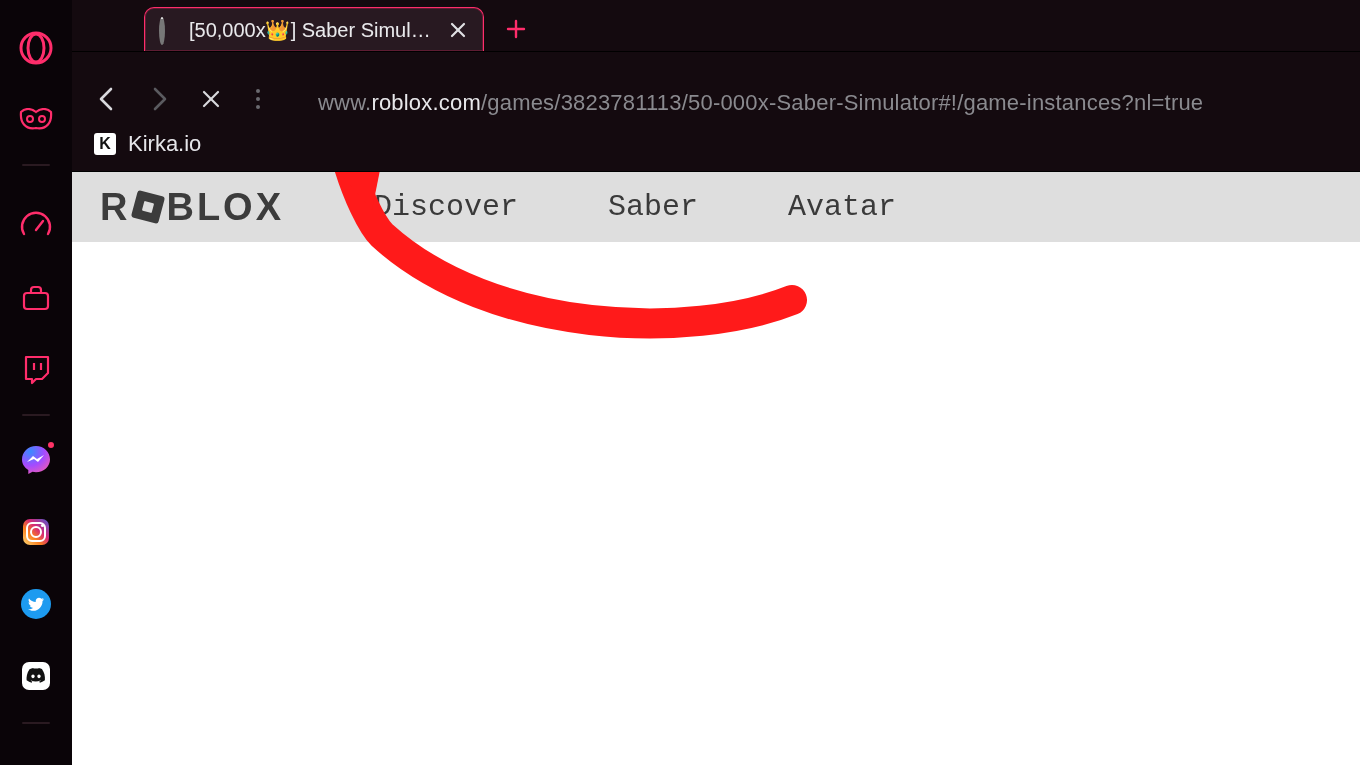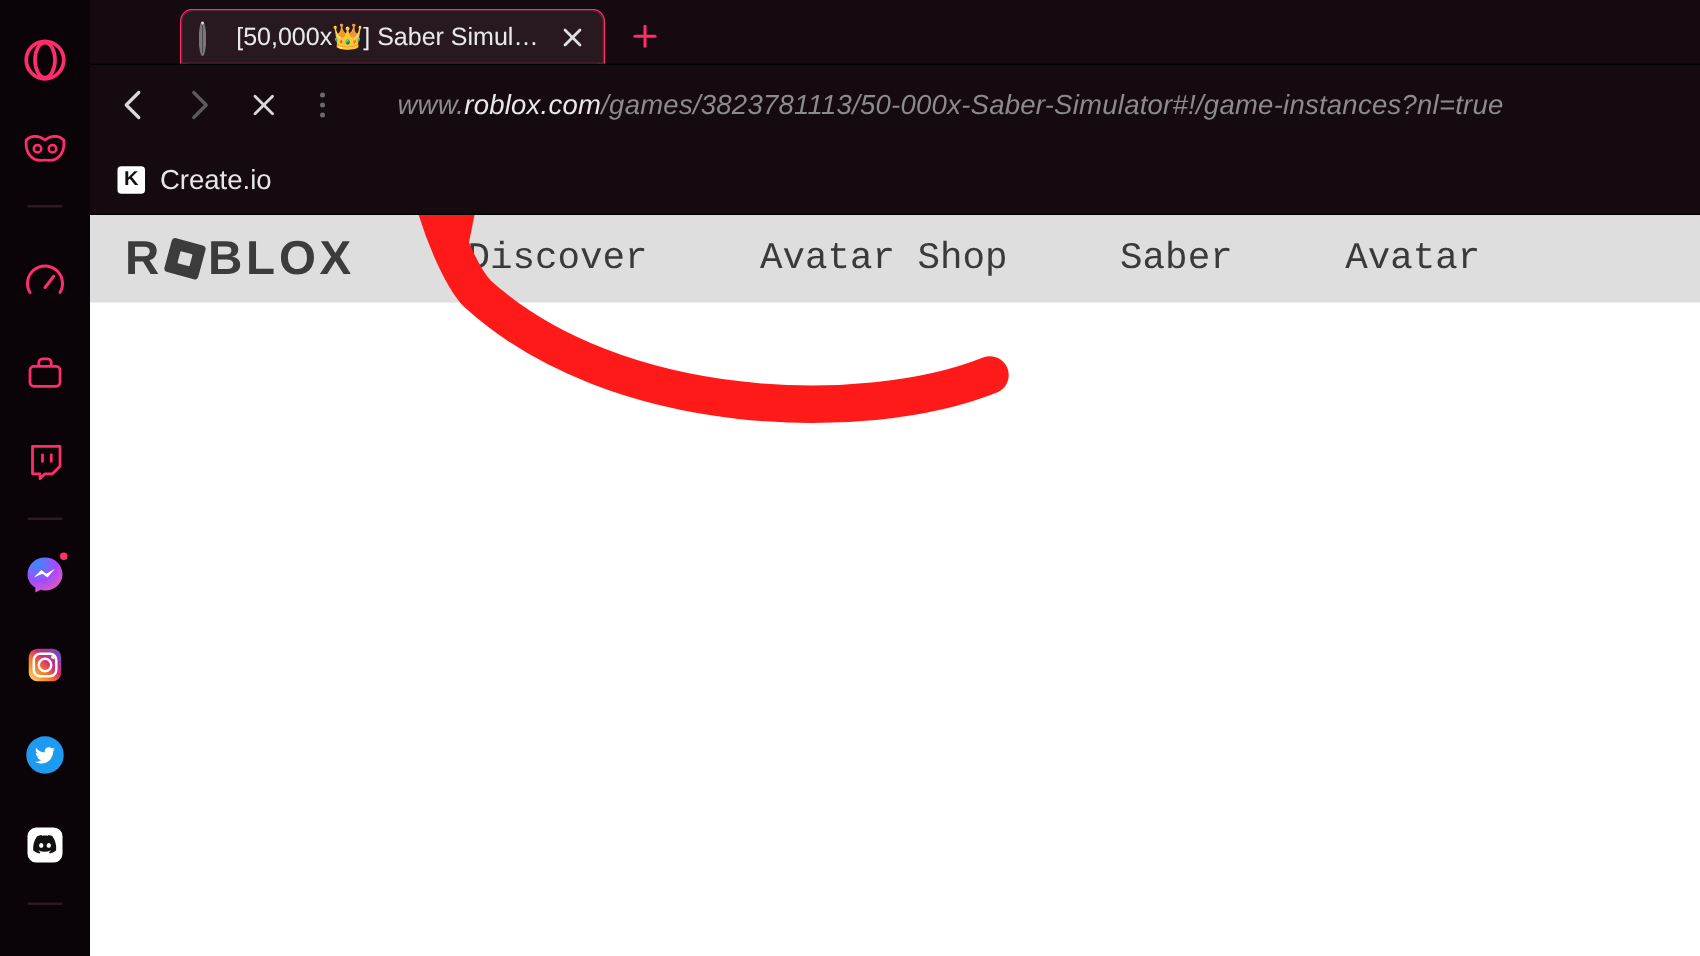--- a/index.html
+++ b/index.html
@@ -35,21 +35,21 @@
   .tab-spacer-left{ width:56px; height:44px; display:flex; align-items:center; justify-content:center; }
   .tab{ height:44px; border-top-left-radius:10px; border-top-right-radius:10px; display:flex; align-items:center; padding:0 14px; gap:10px; color:#e9e9ec; font-size:20px; max-width:340px; min-width:200px; background:var(--tab-bg); border:1px solid transparent; border-bottom:none; }
   .tab.active{ background:var(--tab-active-bg); border-color:var(--tab-border); box-shadow:0 0 0 1px rgba(255,45,107,.25) inset; }
   .tab .favicon{ width:20px; height:20px; flex:0 0 auto; }
   .tab .title{ white-space:nowrap; overflow:hidden; text-overflow:ellipsis; flex:1; text-shadow:0 0 1px rgba(255,255,255,.1); }
   .tab .crown{ color:#ffd24a; }
   .tab .close{ width:22px; height:22px; display:flex; align-items:center; justify-content:center; color:#e0e0e3; flex:0 0 auto; }
   .newtab{ width:36px; height:36px; display:flex; align-items:center; justify-content:center; color:var(--opera-red); font-size:26px; margin-left:6px; margin-bottom:4px; }
 
   
-  .toolbar{ height:64px; background:var(--chrome-bg); display:flex; align-items:center; padding:0 18px; gap:18px;font-style:italic; }
+  .toolbar{ height:64px; background:var(--chrome-bg); display:flex; align-items:flex-end; padding:0 18px; gap:18px; }
   .navbtn{ width:34px; height:34px; display:flex; align-items:center; justify-content:center; color:#d9d9dd; }
   .navbtn.dim{ color:#5a5a5f; }
   .kebab{ width:24px; height:34px; display:flex; align-items:center; justify-content:center; color:#5a5a5f; }
   .addr{ flex:1; font-size:22px; color:var(--addr-dim); white-space:nowrap; overflow:hidden; padding-left:30px; letter-spacing:.2px; }
   .addr .host{ color:#e8e8eb; }
 
   
   .bookmarks{ height:56px; background:var(--chrome-bg); display:flex; align-items:center; padding:0 22px; gap:14px; border-bottom:1px solid #000; }
   .bm{ display:flex; align-items:center; gap:12px; color:#e6e6ea; font-size:22px; }
   .bm .bm-icon{ width:22px; height:22px; display:flex; align-items:center; justify-content:center; background:#fff; color:#111; font-weight:800; font-size:16px; border-radius:3px; }
@@ -227,33 +227,32 @@
       </div>
 
       <div class="addr">
         <span>www.</span><span class="host">roblox.com</span><span>/games/3823781113/50-000x-Saber-Simulator#!/game-instances?nl=true</span>
       </div>
     </div>
 
     <div class="bookmarks">
       <div class="bm">
         <span class="bm-icon">K</span>
-        <span>Create.io</span>
+        <span>Kirka.io</span>
       </div>
     </div>
 
     <div class="content">
       <div class="roblox-bar">
         <span class="roblox-logo">
           <span>R</span>
             <span class="square"></span>
             <span>BLOX</span>
         </span>
         <span class="rnav">Discover</span>
-        <span class="rnav">Avatar Shop</span>
         <span class="rnav">Saber</span>
         <span class="rnav">Avatar</span>
       </div>
 
       <svg class="arrow-overlay" width="900" height="400" viewBox="0 0 900 400" style="position:absolute; left:0; top:-172px;">
         <path d="M720 300 C 620 340, 420 335, 310 235 C 300 225, 285 195, 275 160" fill="none" stroke="#ff1a1a" stroke-width="30" stroke-linecap="round"></path>
         <path d="M230 130 L318 120 L300 210 Z" fill="#ff1a1a"></path>
       </svg>
     </div>
 

